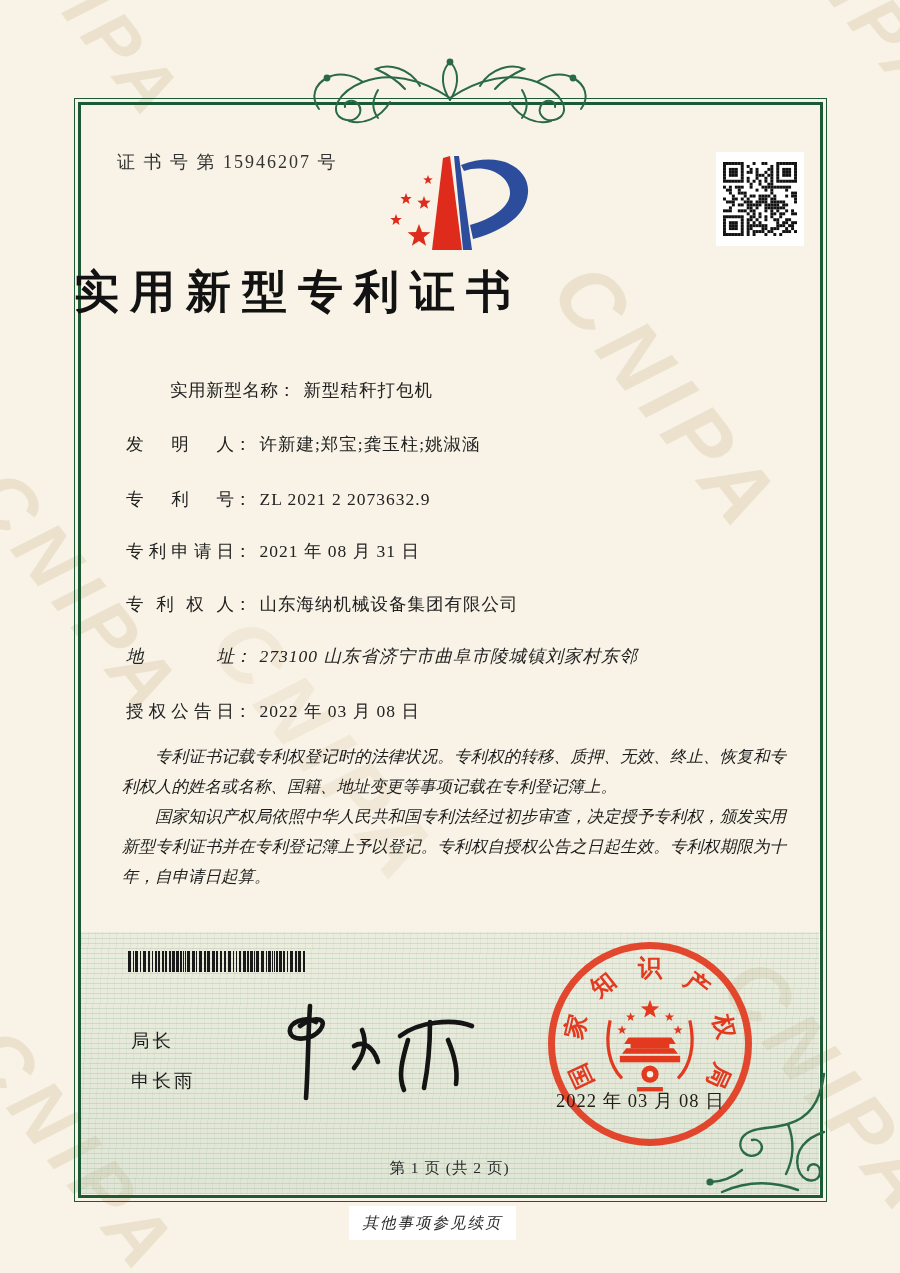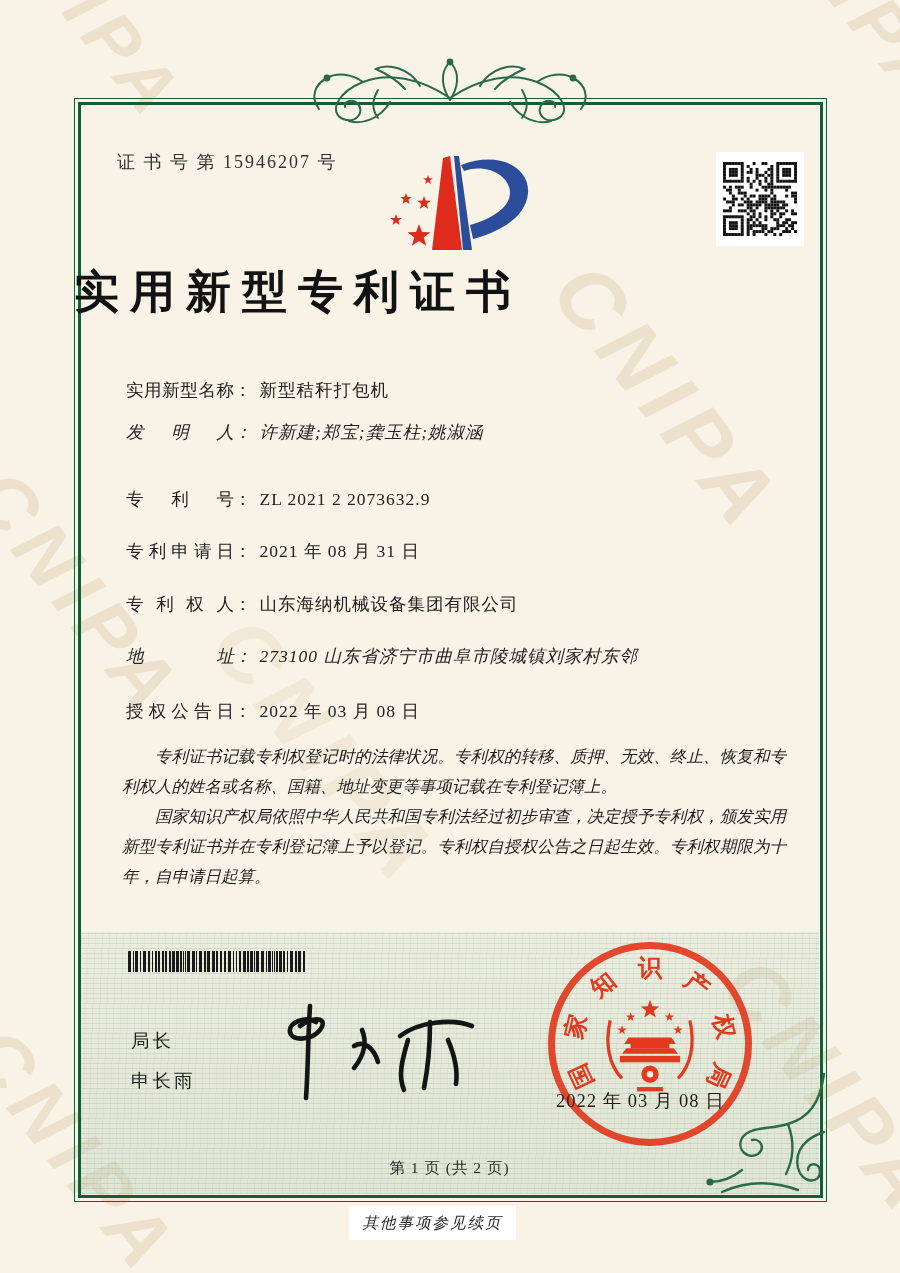--- a/index.html
+++ b/index.html
@@ -44,21 +44,21 @@
   .qr-box{position:absolute; left:716px; top:152px; width:88px; height:94px; background:#ffffff; z-index:3;
     display:flex; align-items:center; justify-content:center;}
   .title{position:absolute; left:74px; top:262px; width:699px; text-align:left;
     font-size:45px; font-weight:700; letter-spacing:11px; color:#121212; z-index:3;}
   
   .field-row{position:absolute; left:126px; font-size:17.5px; color:#222; z-index:3; white-space:nowrap;}
   .f-label{display:inline-block; width:108px; text-align:justify; text-align-last:justify; vertical-align:bottom;}
   .f-colon{display:inline-block;}
   .f-value{margin-left:8px; letter-spacing:1px;}
   .grant-no{position:absolute; left:329px; top:0;}
-  .r1{top:378px;} .r2{top:420px;font-style:italic;} .r3{top:487px;} .r4{top:539px;}
+  .r1{top:378px;margin-left:44px;} .r2{top:432px;} .r3{top:487px;} .r4{top:539px;}
   .r5{top:592px;} .r6{top:644px;font-style:italic;} .r7{top:699px;}
   
   .body-text{position:absolute; left:122px; top:742px; width:664px; z-index:3;
     font-size:16.5px; line-height:1.82; font-style:italic; color:#1c1c1c; text-align:justify;}
   .body-text p{margin:0; text-indent:2em;}
   
   .barcode{position:absolute; left:128px; top:951px; width:232px; height:21px; z-index:3;
     display:flex; align-items:stretch;}
   .barcode i{display:block; background:#191919; margin-right:1px;}
   .director-title{position:absolute; left:131px; top:1028px; font-size:18.5px; letter-spacing:3px; color:#1e1e1e; z-index:3;}

